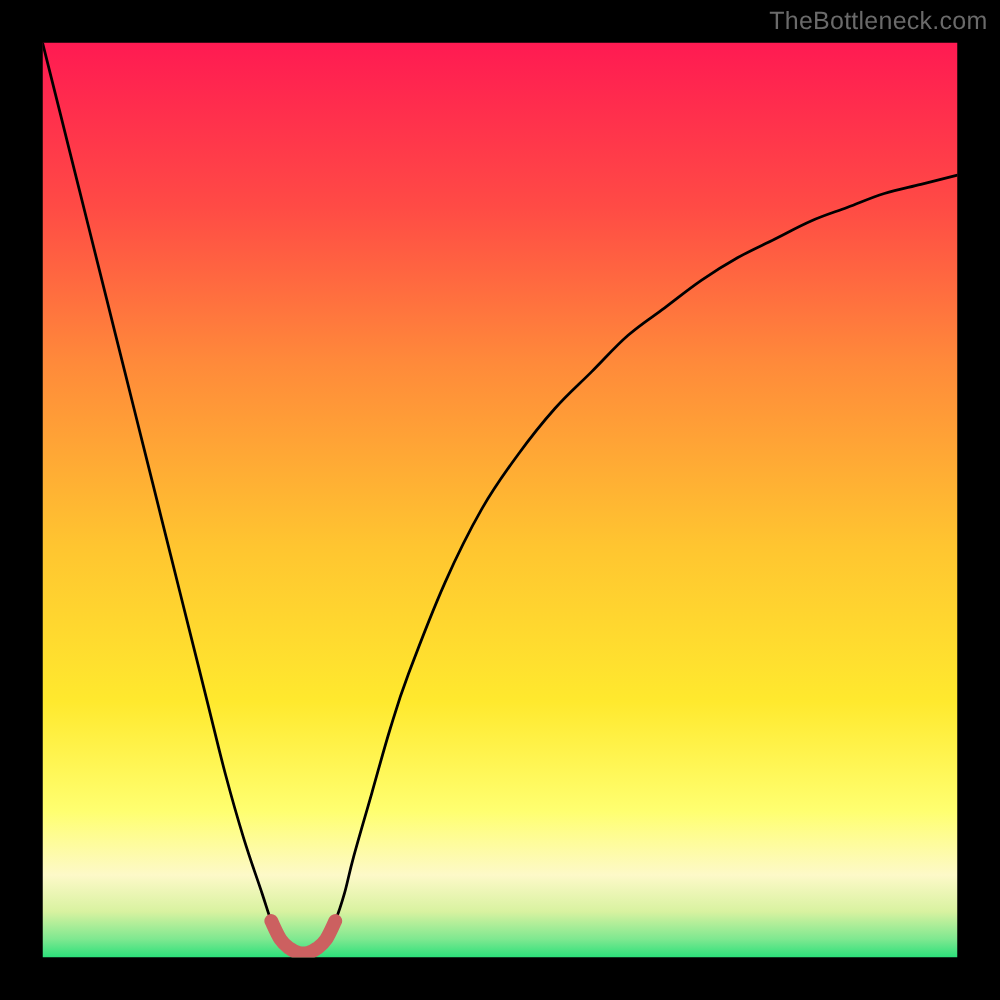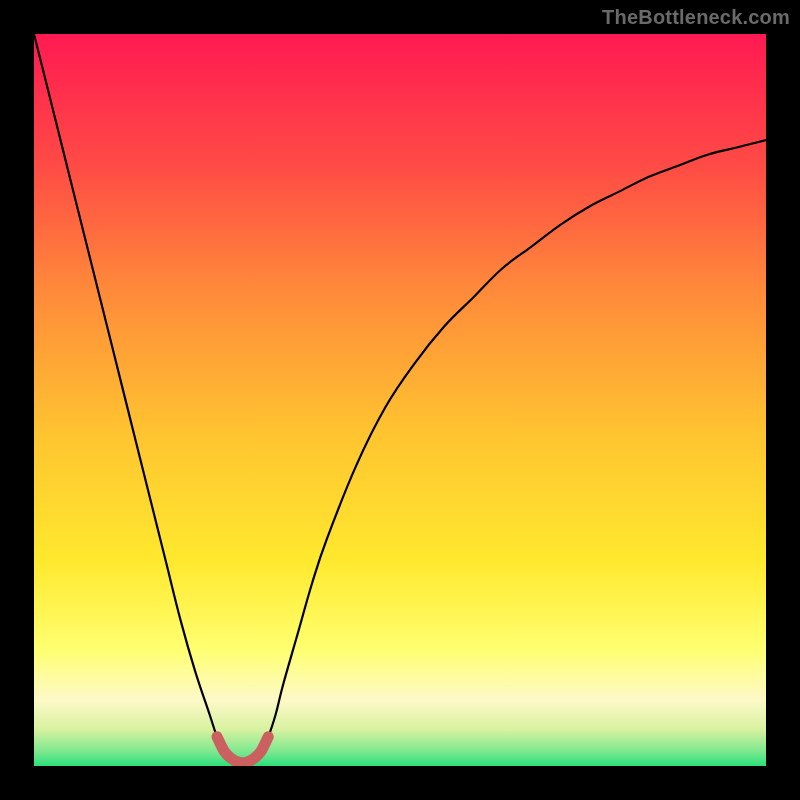--- a/index.html
+++ b/index.html
@@ -19,21 +19,21 @@
     height: 800px;
     background: #000;
   }
   .attribution {
     position: absolute;
     top: 6px;
     right: 10px;
     color: #6a6a6a;
     font-size: 20px;
     letter-spacing: 0.2px;
-    font-weight: 700;
+    font-weight: 400;
   }
   svg.plot {
     position: absolute;
     left: 34px;
     top: 34px;
     width: 732px;
     height: 732px;
     display: block;
   }
 </style>

